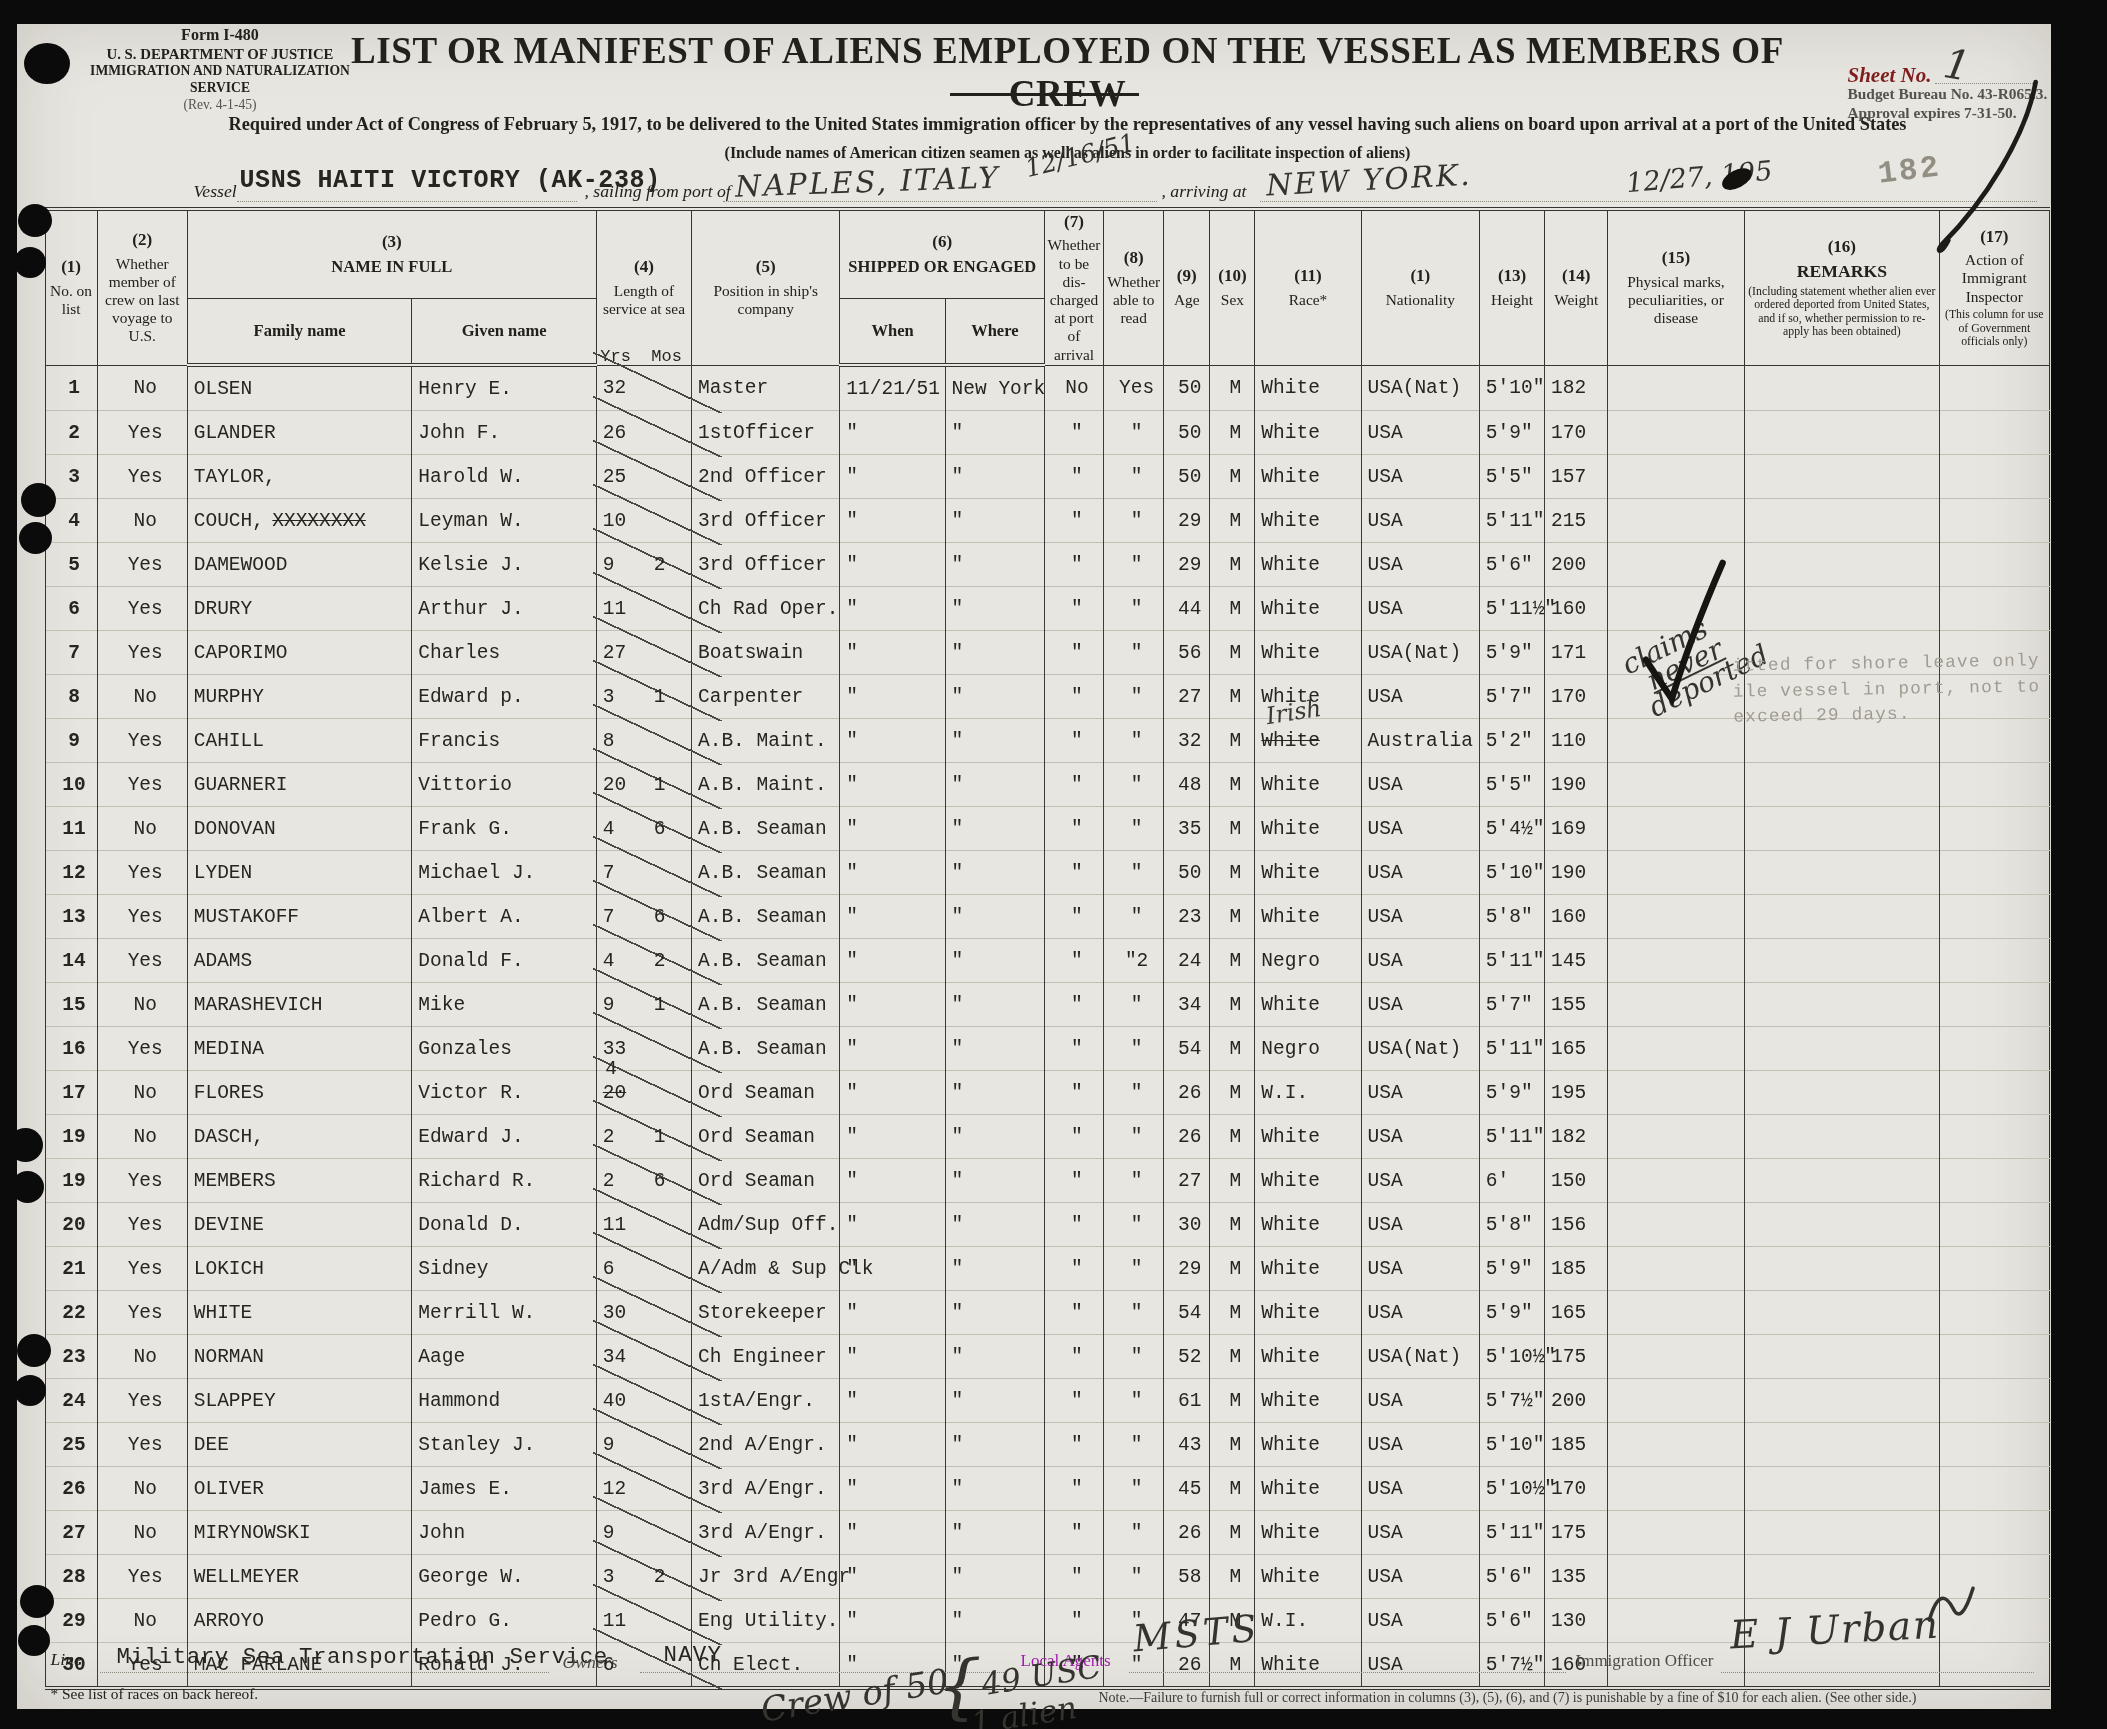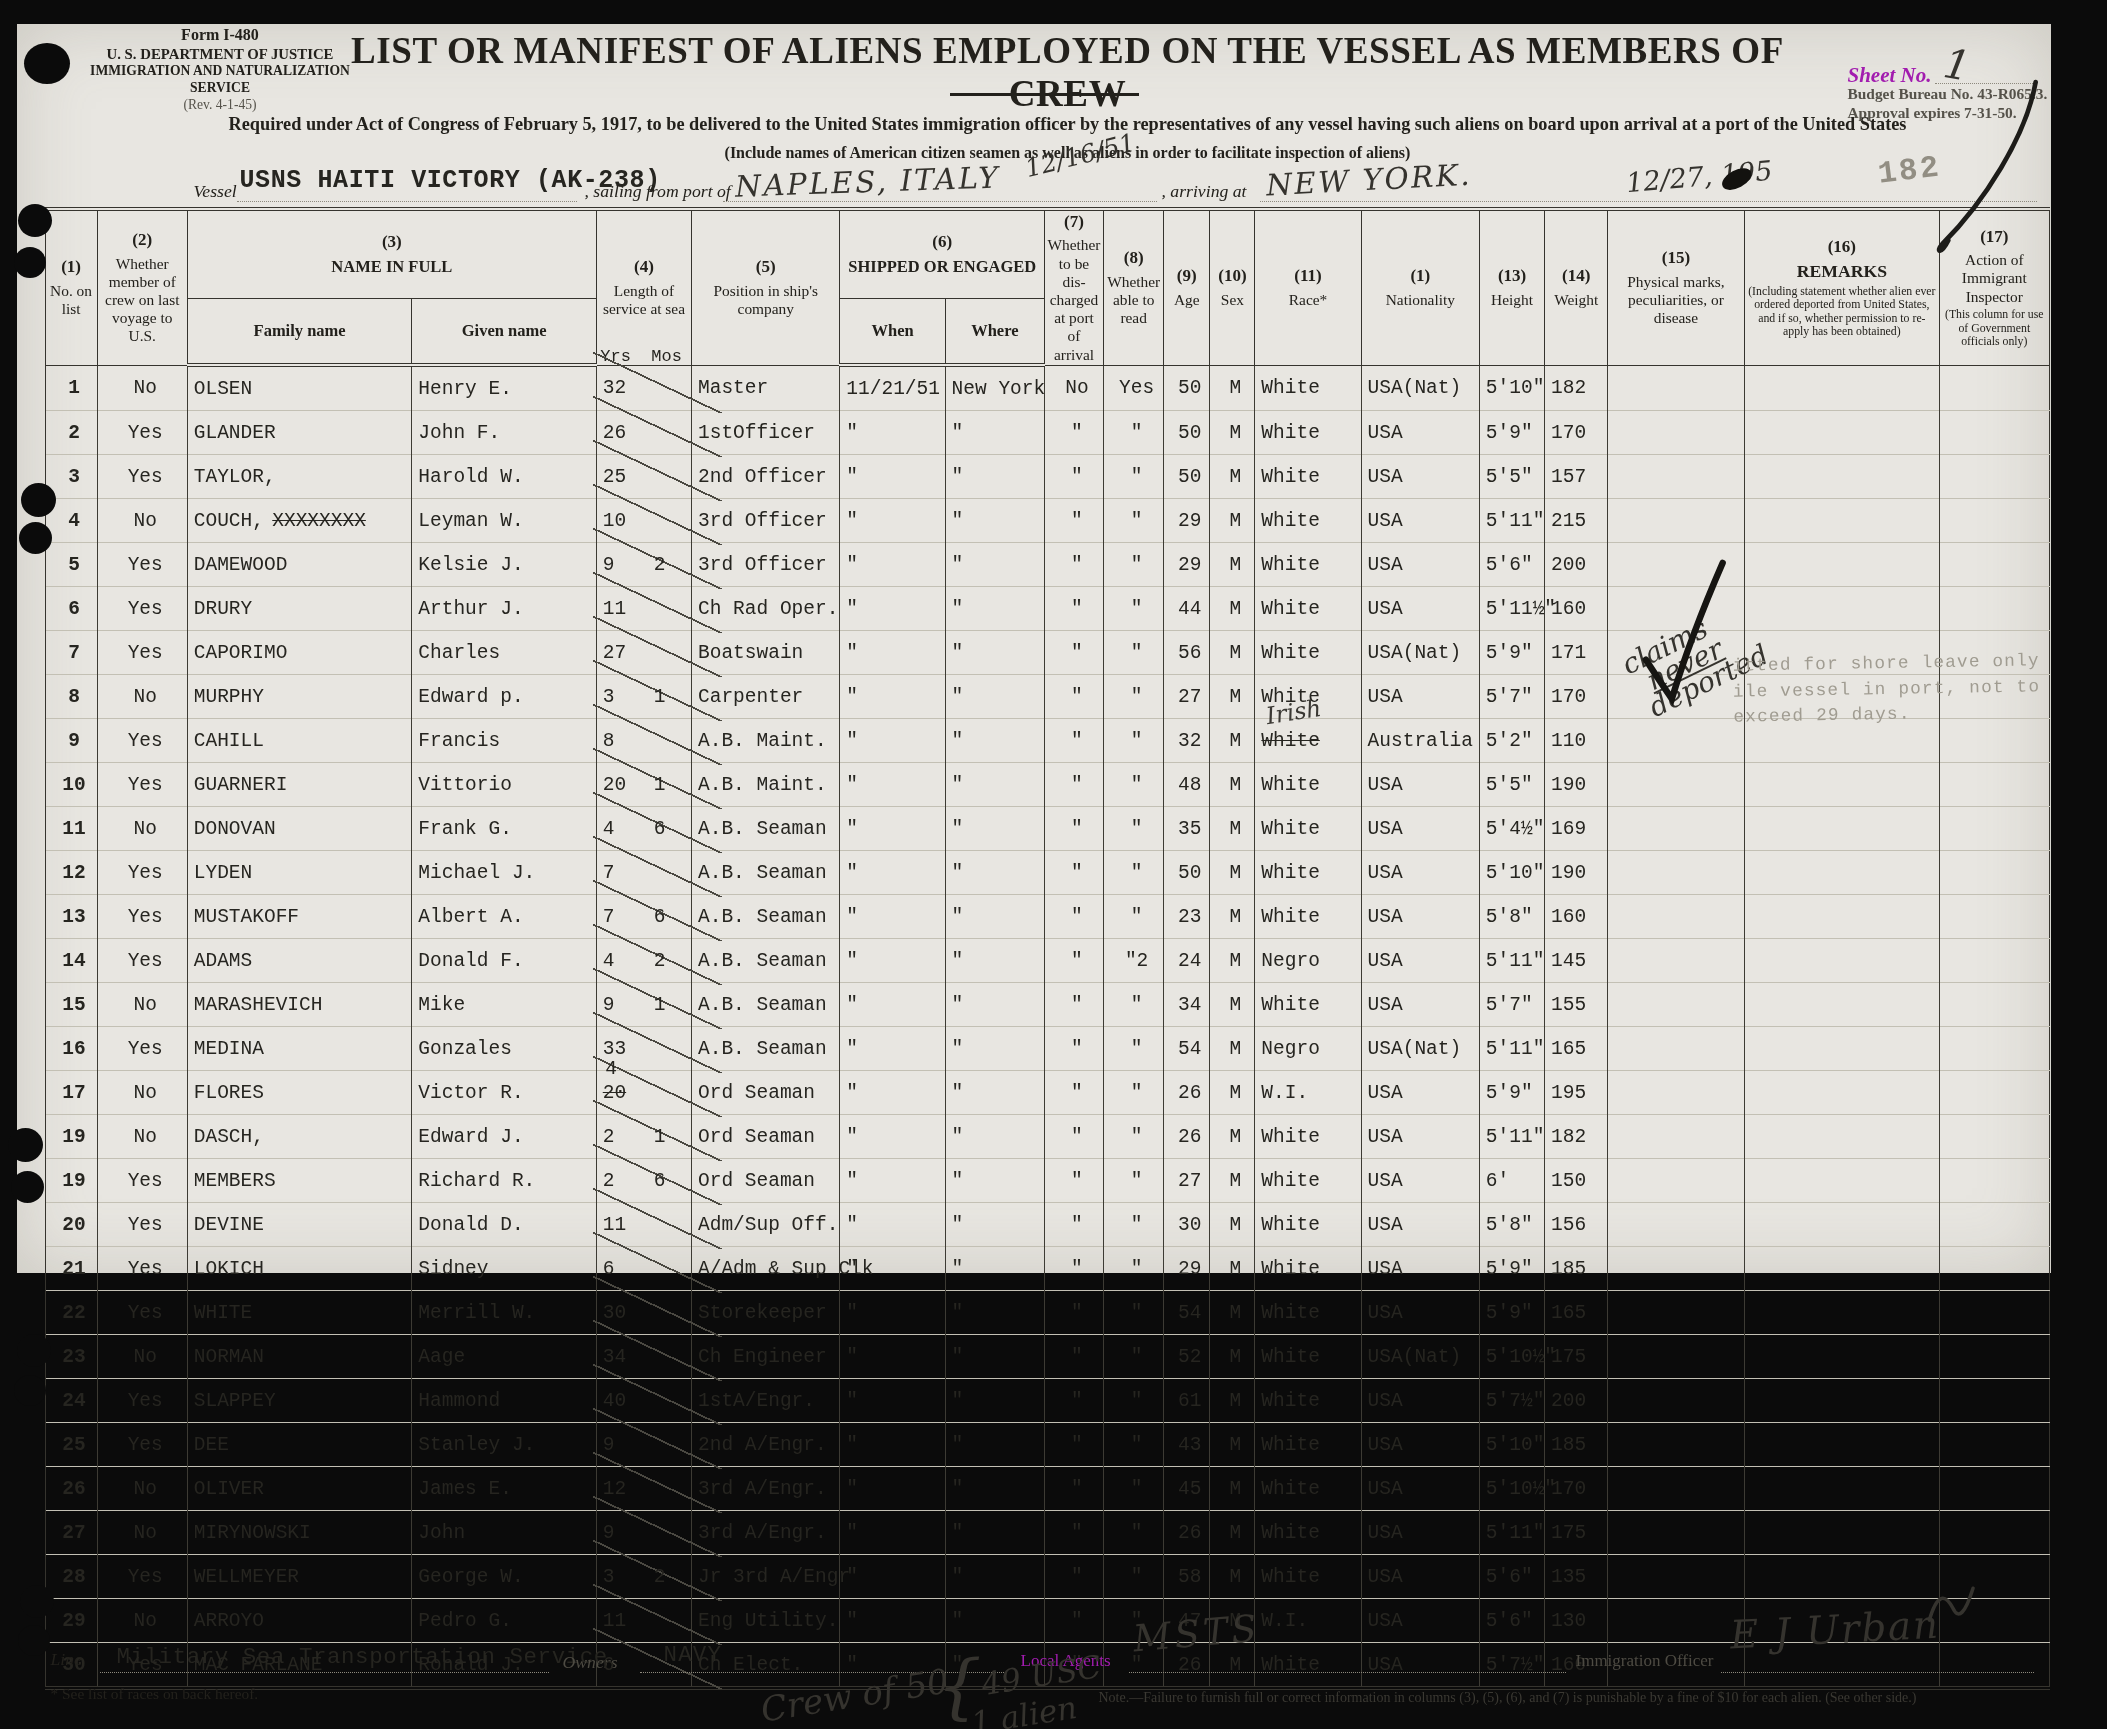--- a/index.html
+++ b/index.html
@@ -1,18 +1,18 @@
 <!DOCTYPE html>
 <html style="font-size:9.5px"><head>
 <meta charset="utf-8">
 <style>
   html,body{margin:0;padding:0;background:#0b0b0b;}
   .stage{position:relative;width:2108px;height:1730px;background:#0b0b0b;overflow:hidden;
          font-family:"Liberation Serif",serif;color:#23211c;}
-  .paper{position:absolute;left:16.5px;top:23.6px;width:2034px;height:1249px;background:#e8e6e1;
+  .paper{position:absolute;left:16.5px;top:23.6px;width:2034px;height:1685px;background:#e8e6e1;
          box-shadow:inset 0 0 71px rgba(120,115,100,.25);}
   .abs{position:absolute;}
   .mono{font-family:"Liberation Mono","DejaVu Sans Mono",monospace;color:#262520;}
   .hw{font-family:"DejaVu Serif",serif;font-style:italic;color:#35332e;}
   .dotted{border-bottom:1.8px dotted #8d897d;height:0;}
   .hole{position:absolute;background:#0b0b0b;border-radius:50%;}
   
   .form-id{left:56px;top:1.2px;width:295px;text-align:center;line-height:1.25;}
   .title{left:295px;top:5.9px;width:1512px;text-align:center;font-weight:bold;font-size:37px;letter-spacing:0.6px;}
   .title-rule{left:933px;top:69px;width:189px;height:3.5px;background:#23211c;}
@@ -59,21 +59,21 @@
       <div style="font-size:14.8px;font-weight:bold;">U. S. DEPARTMENT OF JUSTICE</div>
       <div style="font-size:13.6px;font-weight:bold;">IMMIGRATION AND NATURALIZATION SERVICE</div>
       <div style="font-size:13.6px;color:#56534b;">(Rev. 4-1-45)</div>
     </div>
 
     <div class="abs title">LIST OR MANIFEST OF ALIENS EMPLOYED ON THE VESSEL AS MEMBERS OF CREW</div>
     <div class="abs title-rule"></div>
     <div class="abs sub1">Required under Act of Congress of February 5, 1917, to be delivered to the United States immigration officer by the representatives of any vessel having such aliens on board upon arrival at a port of the United States</div>
     <div class="abs sub2">(Include names of American citizen seamen as well as aliens in order to facilitate inspection of aliens)</div>
 
-    <div class="abs" style="left:1831px;top:39px;font-style:italic;font-weight:bold;font-size:21px;color:#a21caf;">Sheet No.</div>
+    <div class="abs" style="left:1831px;top:39px;font-style:italic;font-weight:bold;font-size:21px;color:#7f1d1d;">Sheet No.</div>
     <div class="abs dotted" style="left:1918px;top:59px;width:100px;"></div>
     <div class="abs hw" style="left:1927px;top:17.7px;font-size:41px;transform:rotate(10deg);">1</div>
     <div class="abs" style="left:1831px;top:61px;font-size:15.4px;font-weight:bold;color:#55524a;">Budget Bureau No. 43-R065.3.</div>
     <div class="abs" style="left:1831px;top:80px;font-size:15.4px;font-weight:bold;color:#55524a;">Approval expires 7-31-50.</div>
     <div class="abs stamp" style="left:1861px;top:129px;font-size:31px;font-weight:bold;letter-spacing:2.4px;transform:rotate(-7deg);">182</div>
 
     <div class="abs" style="left:177px;top:157px;font-style:italic;font-size:17.7px;">Vessel</div>
     <div class="abs mono" style="left:223px;top:142px;font-size:25px;font-weight:bold;letter-spacing:0.6px;">USNS HAITI VICTORY (AK-238)</div>
     <div class="abs dotted" style="left:220px;top:177px;width:340px;"></div>
     <div class="abs" style="left:568px;top:157px;font-style:italic;font-size:17.7px;">, sailing from port of</div>

